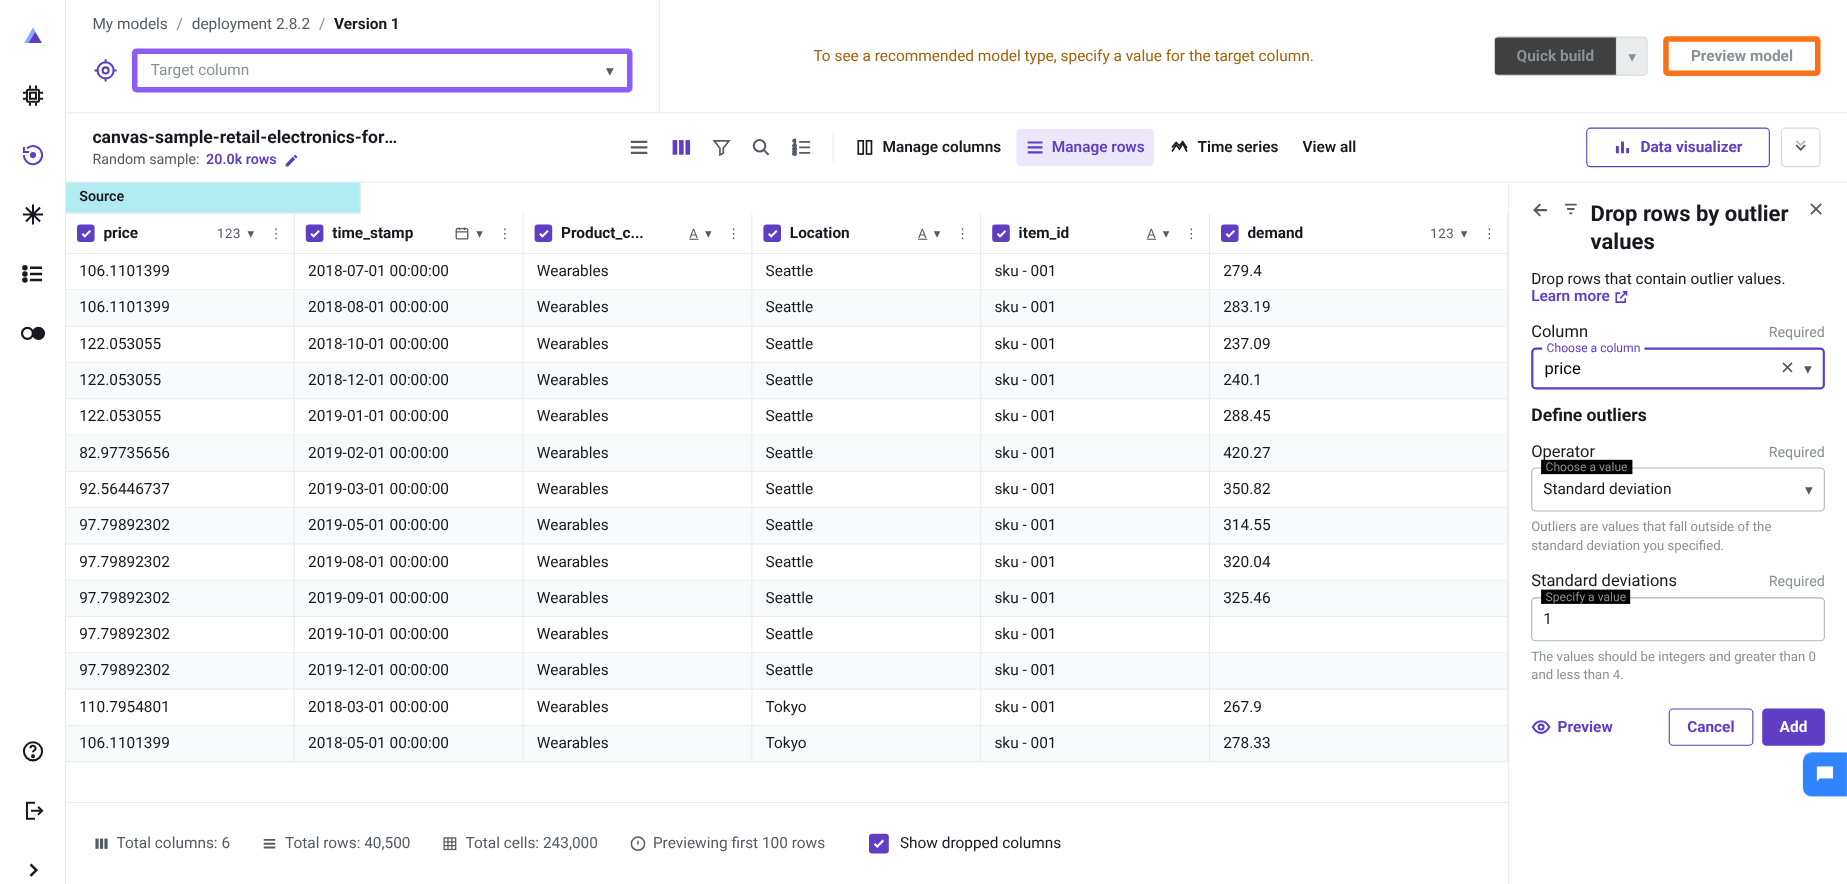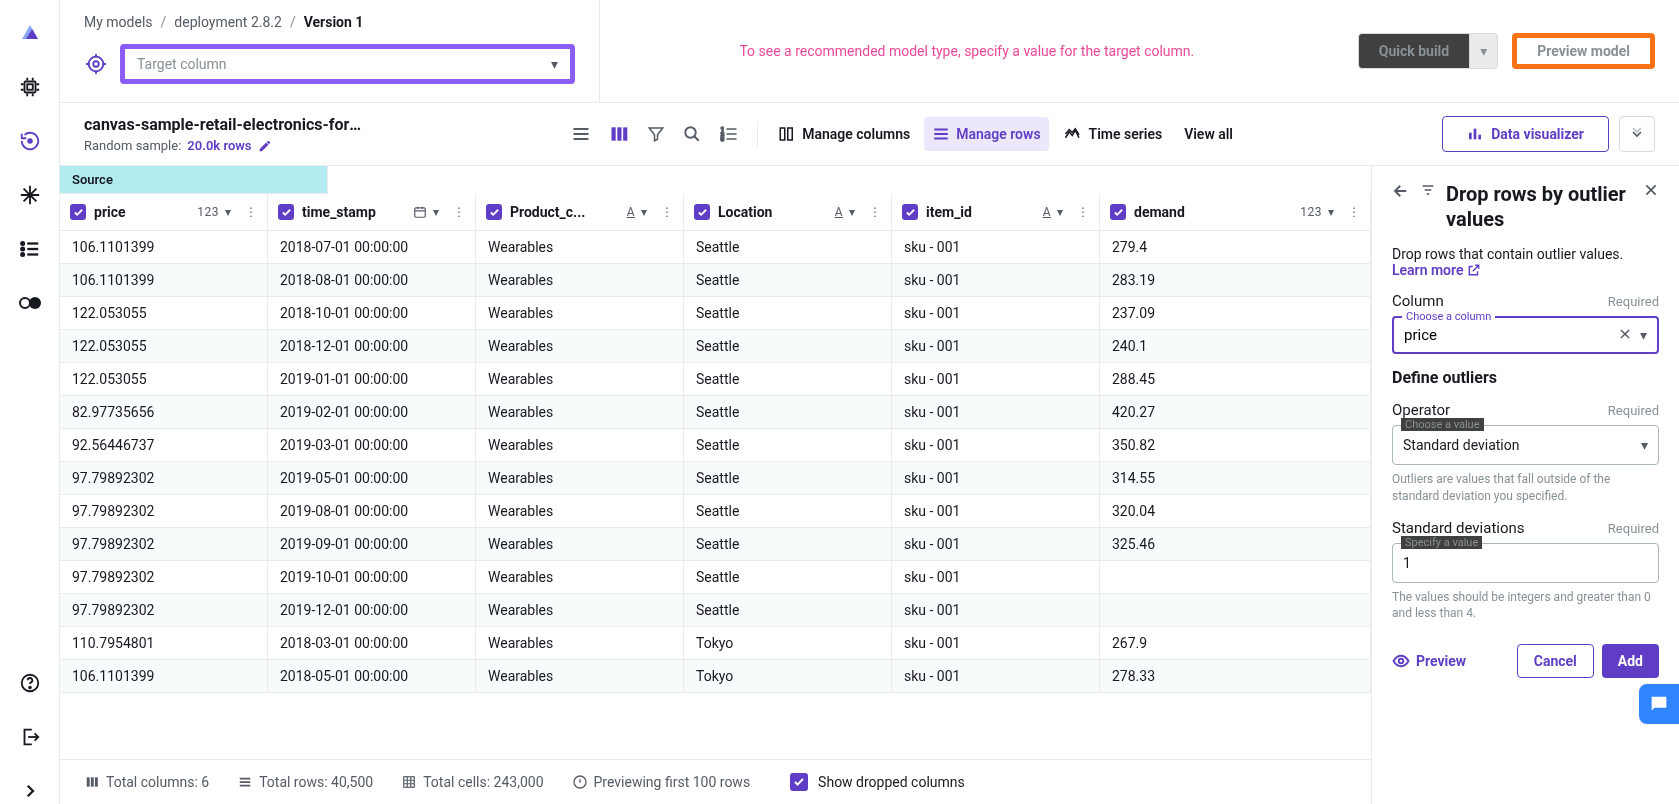--- a/index.html
+++ b/index.html
@@ -11,21 +11,21 @@
 .main { flex:1; display:flex; flex-direction:column; min-width:0; }
 .topbar { display:flex; border-bottom:1px solid #e9ebed; align-items:stretch; }
 .topbar-left { padding:14px 24px 18px; display:flex; flex-direction:column; gap:14px; border-right:1px solid #e9ebed; flex:0 0 540px; }
 .breadcrumbs { display:flex; gap:8px; font-size:14px; color:#545b64; }
 .breadcrumbs .sep { color:#879196; }
 .breadcrumbs .current { font-weight:700; color:#16191f; }
 .targetrow { display:flex; align-items:center; gap:12px; }
 .targeticon { width:24px; height:24px; display:flex; align-items:center; justify-content:center; color:#5f3dc4; }
 .targetselect { flex:1; border:5px solid #8b5cf6; border-radius:4px; height:40px; display:flex; align-items:center; padding:0 12px; color:#879196; justify-content:space-between; cursor:pointer; }
 .targetselect .caret { color:#545b64; }
-.topbar-mid { flex:1; display:flex; align-items:center; justify-content:center; color:#ec4899; font-size:14px; padding:0 20px; }
+.topbar-mid { flex:1; display:flex; align-items:center; justify-content:center; color:#a16207; font-size:14px; padding:0 20px; }
 .topbar-right { display:flex; align-items:center; gap:14px; padding:0 24px; }
 .btn { border-radius:4px; height:36px; padding:0 20px; display:flex; align-items:center; font-weight:700; font-size:14px; cursor:pointer; white-space:nowrap; }
 .btn-quick { background:#404040; color:#879196; border:1px solid #d5dbdb; }
 .btn-quick-group { display:flex; }
 .btn-quick-caret { background:#e9ebed; border:1px solid #d5dbdb; border-left:none; width:28px; display:flex; align-items:center; justify-content:center; color:#879196; border-radius:0 4px 4px 0; }
 .btn-quick-main { border-radius:4px 0 0 4px; }
 .btn-preview { background:#fff; border:5px solid #f97316; color:#879196; }
 .section2 { display:flex; align-items:center; justify-content:space-between; padding:12px 24px; border-bottom:1px solid #e9ebed; gap:20px; }
 .s2-left { display:flex; flex-direction:column; gap:4px; min-width:0; }
 .s2-title { font-weight:700; font-size:16px; white-space:nowrap; overflow:hidden; text-overflow:ellipsis; max-width:280px; }
@@ -48,40 +48,40 @@
 .c-price { width:208px; } .c-time { width:208px; } .c-prod { width:208px; } .c-loc { width:208px; } .c-item { width:208px; } .c-demand { flex:1; min-width:208px; }
 .headcell { display:flex; align-items:center; padding:10px 10px; gap:8px; font-weight:700; font-size:14px; }
 .headcell .cb { width:16px; height:16px; background:#5f3dc4; border-radius:3px; display:flex; align-items:center; justify-content:center; }
 .headcell .cb svg { stroke:#fff; }
 .headcell .meta { margin-left:auto; display:flex; align-items:center; gap:6px; color:#545b64; font-weight:400; font-size:12px; }
 .headcell .typelabel { font-size:12px; color:#545b64; letter-spacing:0.5px; }
 .gridbody { flex:1; overflow:auto; }
 .row { display:flex; border-bottom:1px solid #e9ebed; }
 .row:nth-child(even) { background:#f8fbfc; }
 .cell { padding:8px 12px; font-size:14px; color:#16191f; border-right:1px solid #e9ebed; overflow:hidden; white-space:nowrap; text-overflow:ellipsis; }
-.footer { border-top:1px solid #e9ebed; padding:13px 24px; display:flex; align-items:center; gap:28px; font-size:14px; color:#545b64; }
+.footer { border-top:1px solid #e9ebed; padding:28px 24px; display:flex; align-items:center; gap:28px; font-size:14px; color:#545b64; }
 .footer .fitem { display:flex; align-items:center; gap:6px; }
 .footer .showdrop { display:flex; align-items:center; gap:10px; margin-left:12px; color:#16191f; }
 .footer .cb2 { width:18px; height:18px; background:#5f3dc4; border-radius:3px; display:flex; align-items:center; justify-content:center; }
 .panel { width:307px; padding:16px 20px 20px; display:flex; flex-direction:column; gap:14px; overflow:auto; }
 .panel-head { display:flex; align-items:flex-start; gap:10px; }
 .panel-head .picon { color:#545b64; cursor:pointer; }
 .panel-title { font-weight:700; font-size:20px; line-height:1.25; flex:1; }
 .panel-close { color:#545b64; cursor:pointer; }
 .panel-desc { font-size:14px; color:#16191f; }
 .panel-link { color:#5f3dc4; font-weight:600; display:inline-flex; align-items:center; gap:4px; }
 .field-row { display:flex; justify-content:space-between; align-items:baseline; }
 .field-label { font-size:15px; color:#16191f; }
 .req { font-size:13px; color:#879196; }
 .inputbox { border:2px solid #5f3dc4; border-radius:4px; position:relative; padding:0 10px; height:38px; display:flex; align-items:center; }
 .inputbox .floating { position:absolute; top:-8px; left:8px; background:#fff; padding:0 4px; font-size:11px; color:#5f3dc4; }
 .inputbox input { border:none; outline:none; flex:1; font-size:15px; }
 .inputbox .inicons { display:flex; gap:8px; color:#545b64; }
 .selectbox { border:1px solid #aab7b8; border-radius:4px; position:relative; padding:0 10px; height:40px; display:flex; align-items:center; }
-.selectbox .floating2 { position:absolute; top:-8px; left:8px; background:#404040; padding:0 4px; font-size:11px; color:#879196; }
+.selectbox .floating2 { position:absolute; top:-8px; left:8px; background:#000000; padding:0 4px; font-size:11px; color:#879196; }
 .helper { font-size:12px; color:#879196; line-height:1.4; }
 .sectionhead { font-weight:700; font-size:16px; }
 .panel-actions { display:flex; justify-content:space-between; align-items:center; margin-top:8px; }
 .preview-link { color:#5f3dc4; font-weight:700; display:flex; align-items:center; gap:6px; cursor:pointer; }
 .pbuttons { display:flex; gap:8px; }
 .pbtn { border-radius:4px; height:34px; padding:0 16px; font-weight:700; display:flex; align-items:center; cursor:pointer; }
 .pbtn.cancel { border:1px solid #5f3dc4; color:#5f3dc4; background:#fff; }
 .pbtn.add { background:#5f3dc4; color:#fff; }
 .chatfab { position:fixed; right:0; bottom:80px; width:40px; height:40px; background:#3184ff; border-radius:8px 0 0 8px; display:flex; align-items:center; justify-content:center; color:#fff; cursor:pointer; }
 svg { display:block; }

